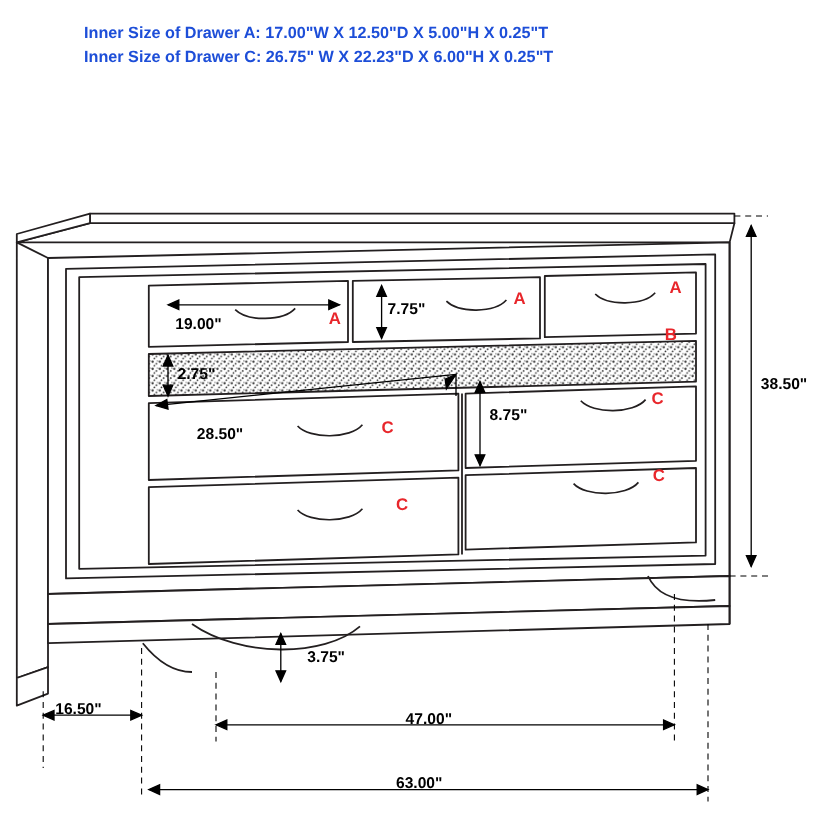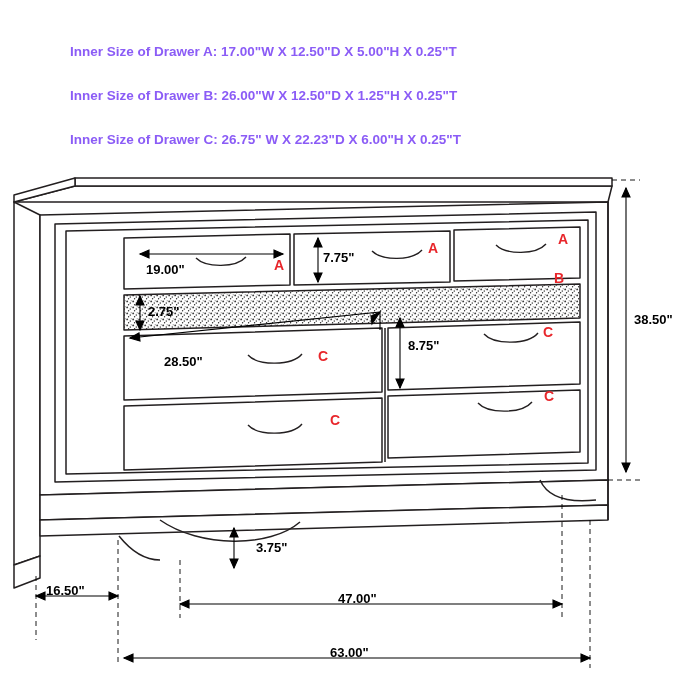--- a/index.html
+++ b/index.html
@@ -23,25 +23,24 @@
   }
   .spec-block {
     position: absolute;
     left: 70px;
     top: 18px;
     width: 600px;
   }
   .spec-line {
     font-size: 13.5px;
     font-weight: bold;
-    color: #8b5cf6;
+    color: #1d4ed8;
     line-height: 20px;
     white-space: nowrap;
     letter-spacing: 0px;
-    margin-top: 24px;
   }
   svg {
     position: absolute;
     left: 0;
     top: 0;
   }
   .dimlabel {
     position: absolute;
     font-size: 13px;
     font-weight: bold;
@@ -56,21 +55,20 @@
     white-space: nowrap;
   }
 </style>
 </head>
 <body>
 
 <div id="stage">
 
   <div class="spec-block">
     <div class="spec-line">Inner Size of Drawer A: 17.00"W X 12.50"D X 5.00"H X 0.25"T</div>
-    <div class="spec-line">Inner Size of Drawer B: 26.00"W X 12.50"D X 1.25"H X 0.25"T</div>
     <div class="spec-line">Inner Size of Drawer C: 26.75" W X 22.23"D X 6.00"H X 0.25"T</div>
   </div>
 
   <svg width="700" height="700" viewBox="0 0 700 700">
     <defs>
       <pattern id="glitterpat" width="6" height="6" patternUnits="userSpaceOnUse">
         <rect width="6" height="6" fill="#ffffff"></rect>
         <circle cx="1.2" cy="1.4" r="0.95" fill="#3d3d3d"></circle>
         <circle cx="4.3" cy="3.1" r="0.8" fill="#555555"></circle>
         <circle cx="2.6" cy="4.8" r="0.7" fill="#2b2b2b"></circle>

